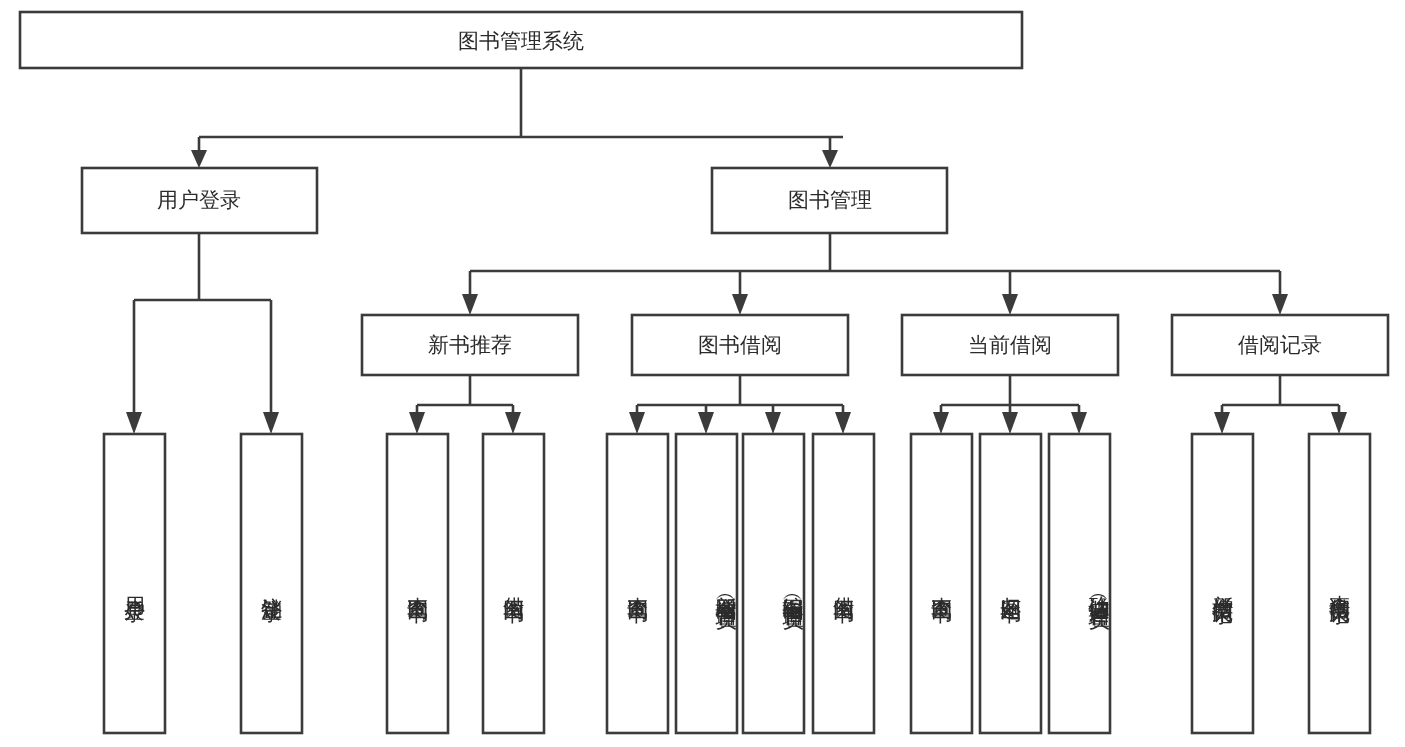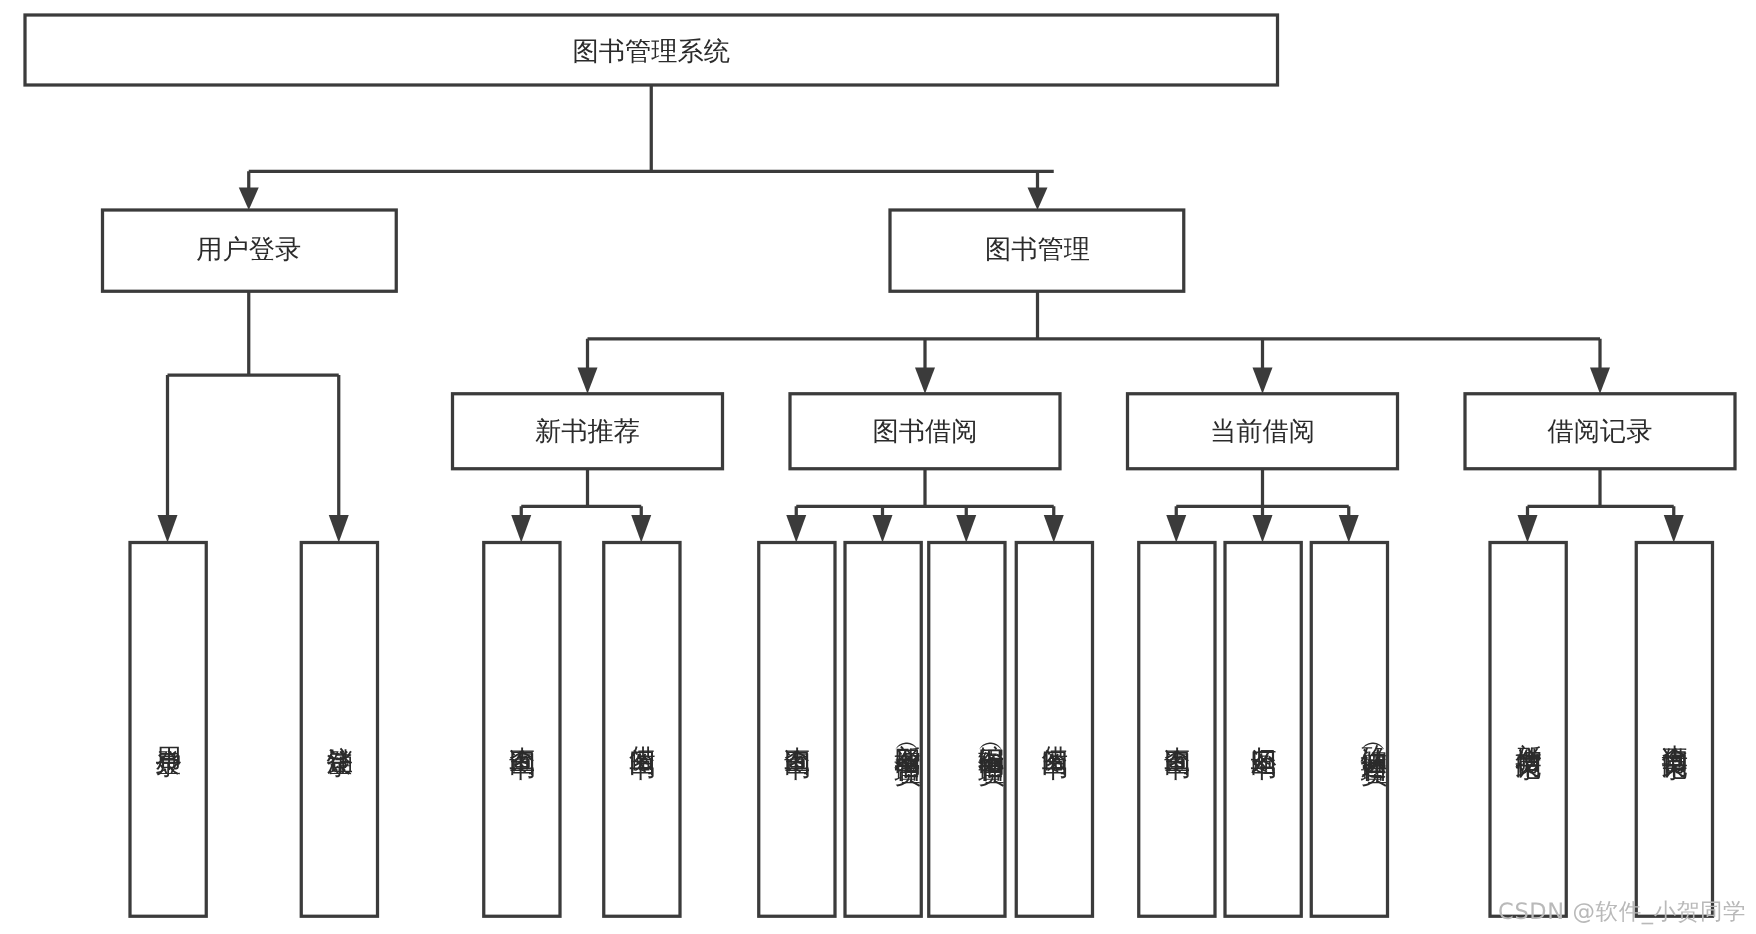--- a/index.html
+++ b/index.html
@@ -205,14 +205,13 @@
   <div class="leaf-label" style="left:911px; top:434px; width:61px; height:299px;">查询图书</div>
 
   <div class="leaf-label" style="left:980px; top:434px; width:61px; height:299px;">归还图书</div>
 
   <div class="leaf-label" style="left:1049px; top:434px; width:61px; height:299px; align-items:flex-start; padding-top:8px; box-sizing:border-box;">确认归还（管理员）</div>
 
   <div class="leaf-label" style="left:1192px; top:434px; width:61px; height:299px;">新增借阅记录</div>
 
   <div class="leaf-label" style="left:1309px; top:434px; width:61px; height:299px;">查询借阅记录</div>
 
-  <div id="watermark">CSDN @软件_小贺同学</div>
 </div>
 
 </body></html>

